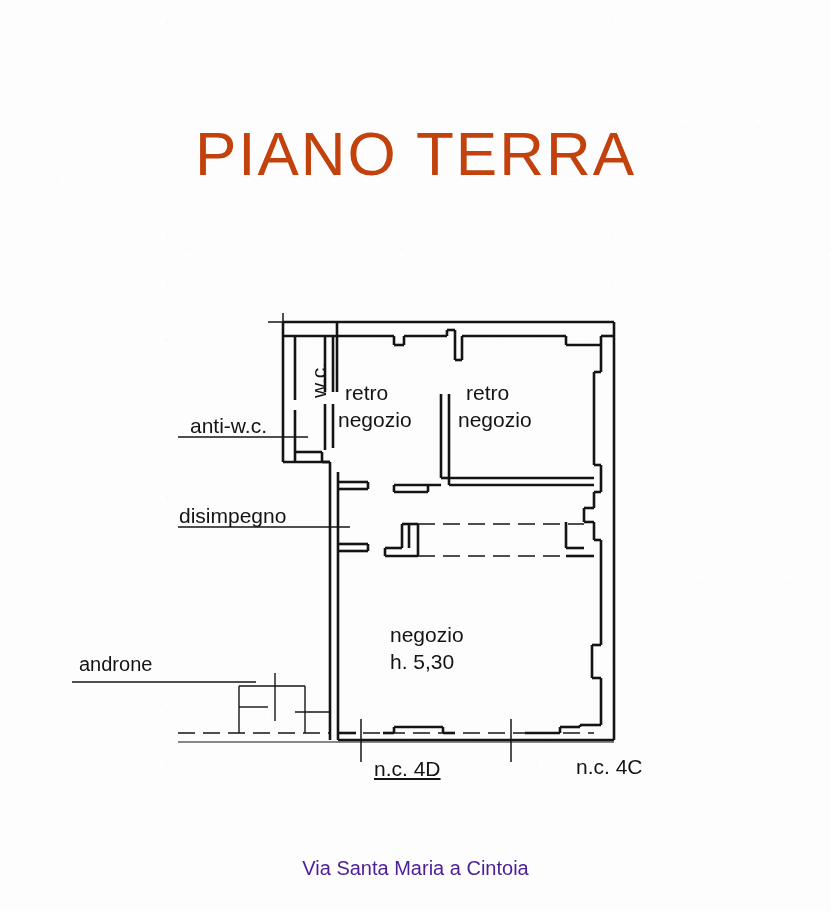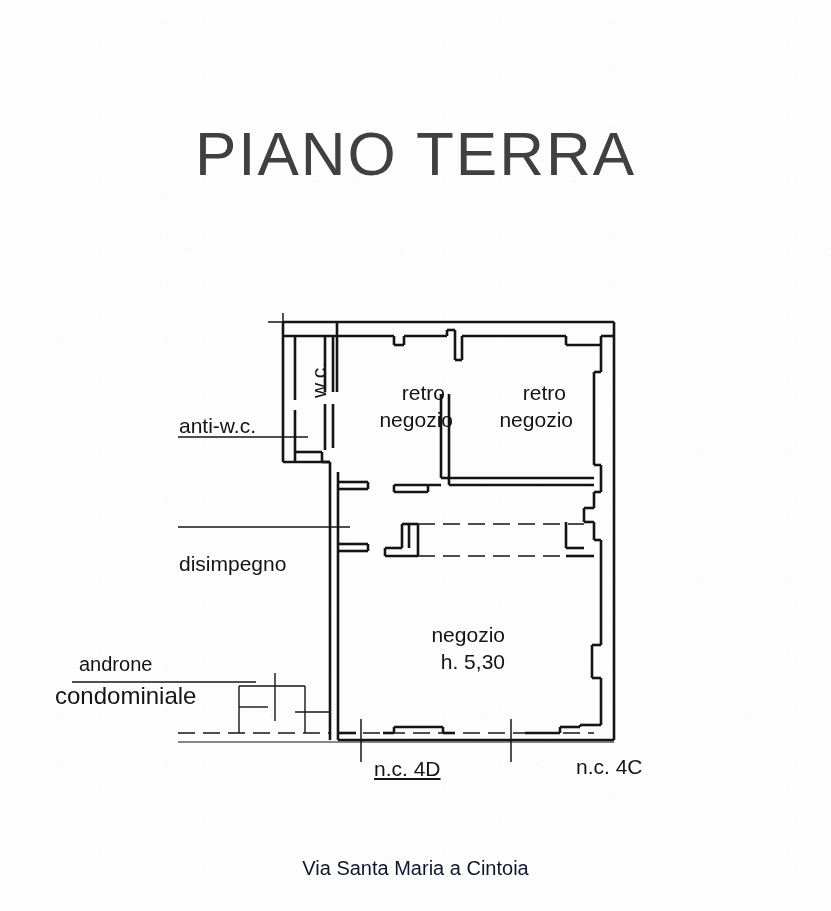--- a/index.html
+++ b/index.html
@@ -20,52 +20,52 @@
   
   #plan-title {
     position: absolute;
     left: 0;
     top: 118px;
     width: 831px;
     text-align: center;
     font-size: 62px;
     font-weight: 400;
     letter-spacing: 2px;
-    color: #404040;
+    color: #c2410c;
     white-space: nowrap;
   }
   
   #drawing {
     position: absolute;
     left: 0;
     top: 0;
     width: 831px;
     height: 911px;
   }
   
   .lbl {
     position: absolute;
     font-size: 21px;
     color: #141414;
     white-space: nowrap;
     line-height: 1.12;
   }
-  .lbl.ctr { text-align: right; }
+  .lbl.ctr { text-align: left; }
   .lbl.rot {
     transform-origin: 0 0;
     transform: rotate(-90deg);
   }
   #label-footer {
     position: absolute;
     left: 0;
     top: 857px;
     width: 831px;
     text-align: center;
     font-size: 20px;
-    color: #0f172a;
+    color: #4c1d95;
   }
   .noise {
     position: absolute;
     left: 0; top: 0;
     width: 831px; height: 911px;
     pointer-events: none;
     opacity: .040;
     background-image:
       radial-gradient(circle at 12% 22%, #888 0.7px, transparent 1px),
       radial-gradient(circle at 67% 8%, #999 0.7px, transparent 1px),
@@ -237,26 +237,25 @@
 
   <div class="lbl ctr" style="left:345px; top:381px; width:100px;">retro</div>
   <div class="lbl ctr" style="left:338px; top:408px; width:115px;">negozio</div>
 
   <div class="lbl ctr" style="left:466px; top:381px; width:100px;">retro</div>
   <div class="lbl ctr" style="left:458px; top:408px; width:115px;">negozio</div>
 
   <div class="lbl ctr" style="left:390px; top:623px; width:115px;">negozio</div>
   <div class="lbl ctr" style="left:390px; top:650px; width:115px;">h. 5,30</div>
 
-  <div class="lbl" style="left:179px; top:414px;">anti-w.c.</div>
-
-  <div class="lbl" style="left:179px; top:504px;margin-top:48px;">disimpegno</div>
+  <div class="lbl" style="left:190px; top:414px;">anti-w.c.</div>
+
+  <div class="lbl" style="left:179px; top:504px;">disimpegno</div>
 
   <div class="lbl" style="left:79px; top:653px; font-size:20px;">androne</div>
-  <div class="lbl" style="left:55px; top:683px; font-size:24px;">condominiale</div>
 
   <div class="lbl" style="left:374px; top:757px;text-decoration:underline;">n.c. 4D</div>
   <div class="lbl" style="left:576px; top:755px;">n.c. 4C</div>
 
   <div id="label-footer">Via Santa Maria a Cintoia</div>
 
   <div class="noise"></div>
 </div>
 
 </body></html>

